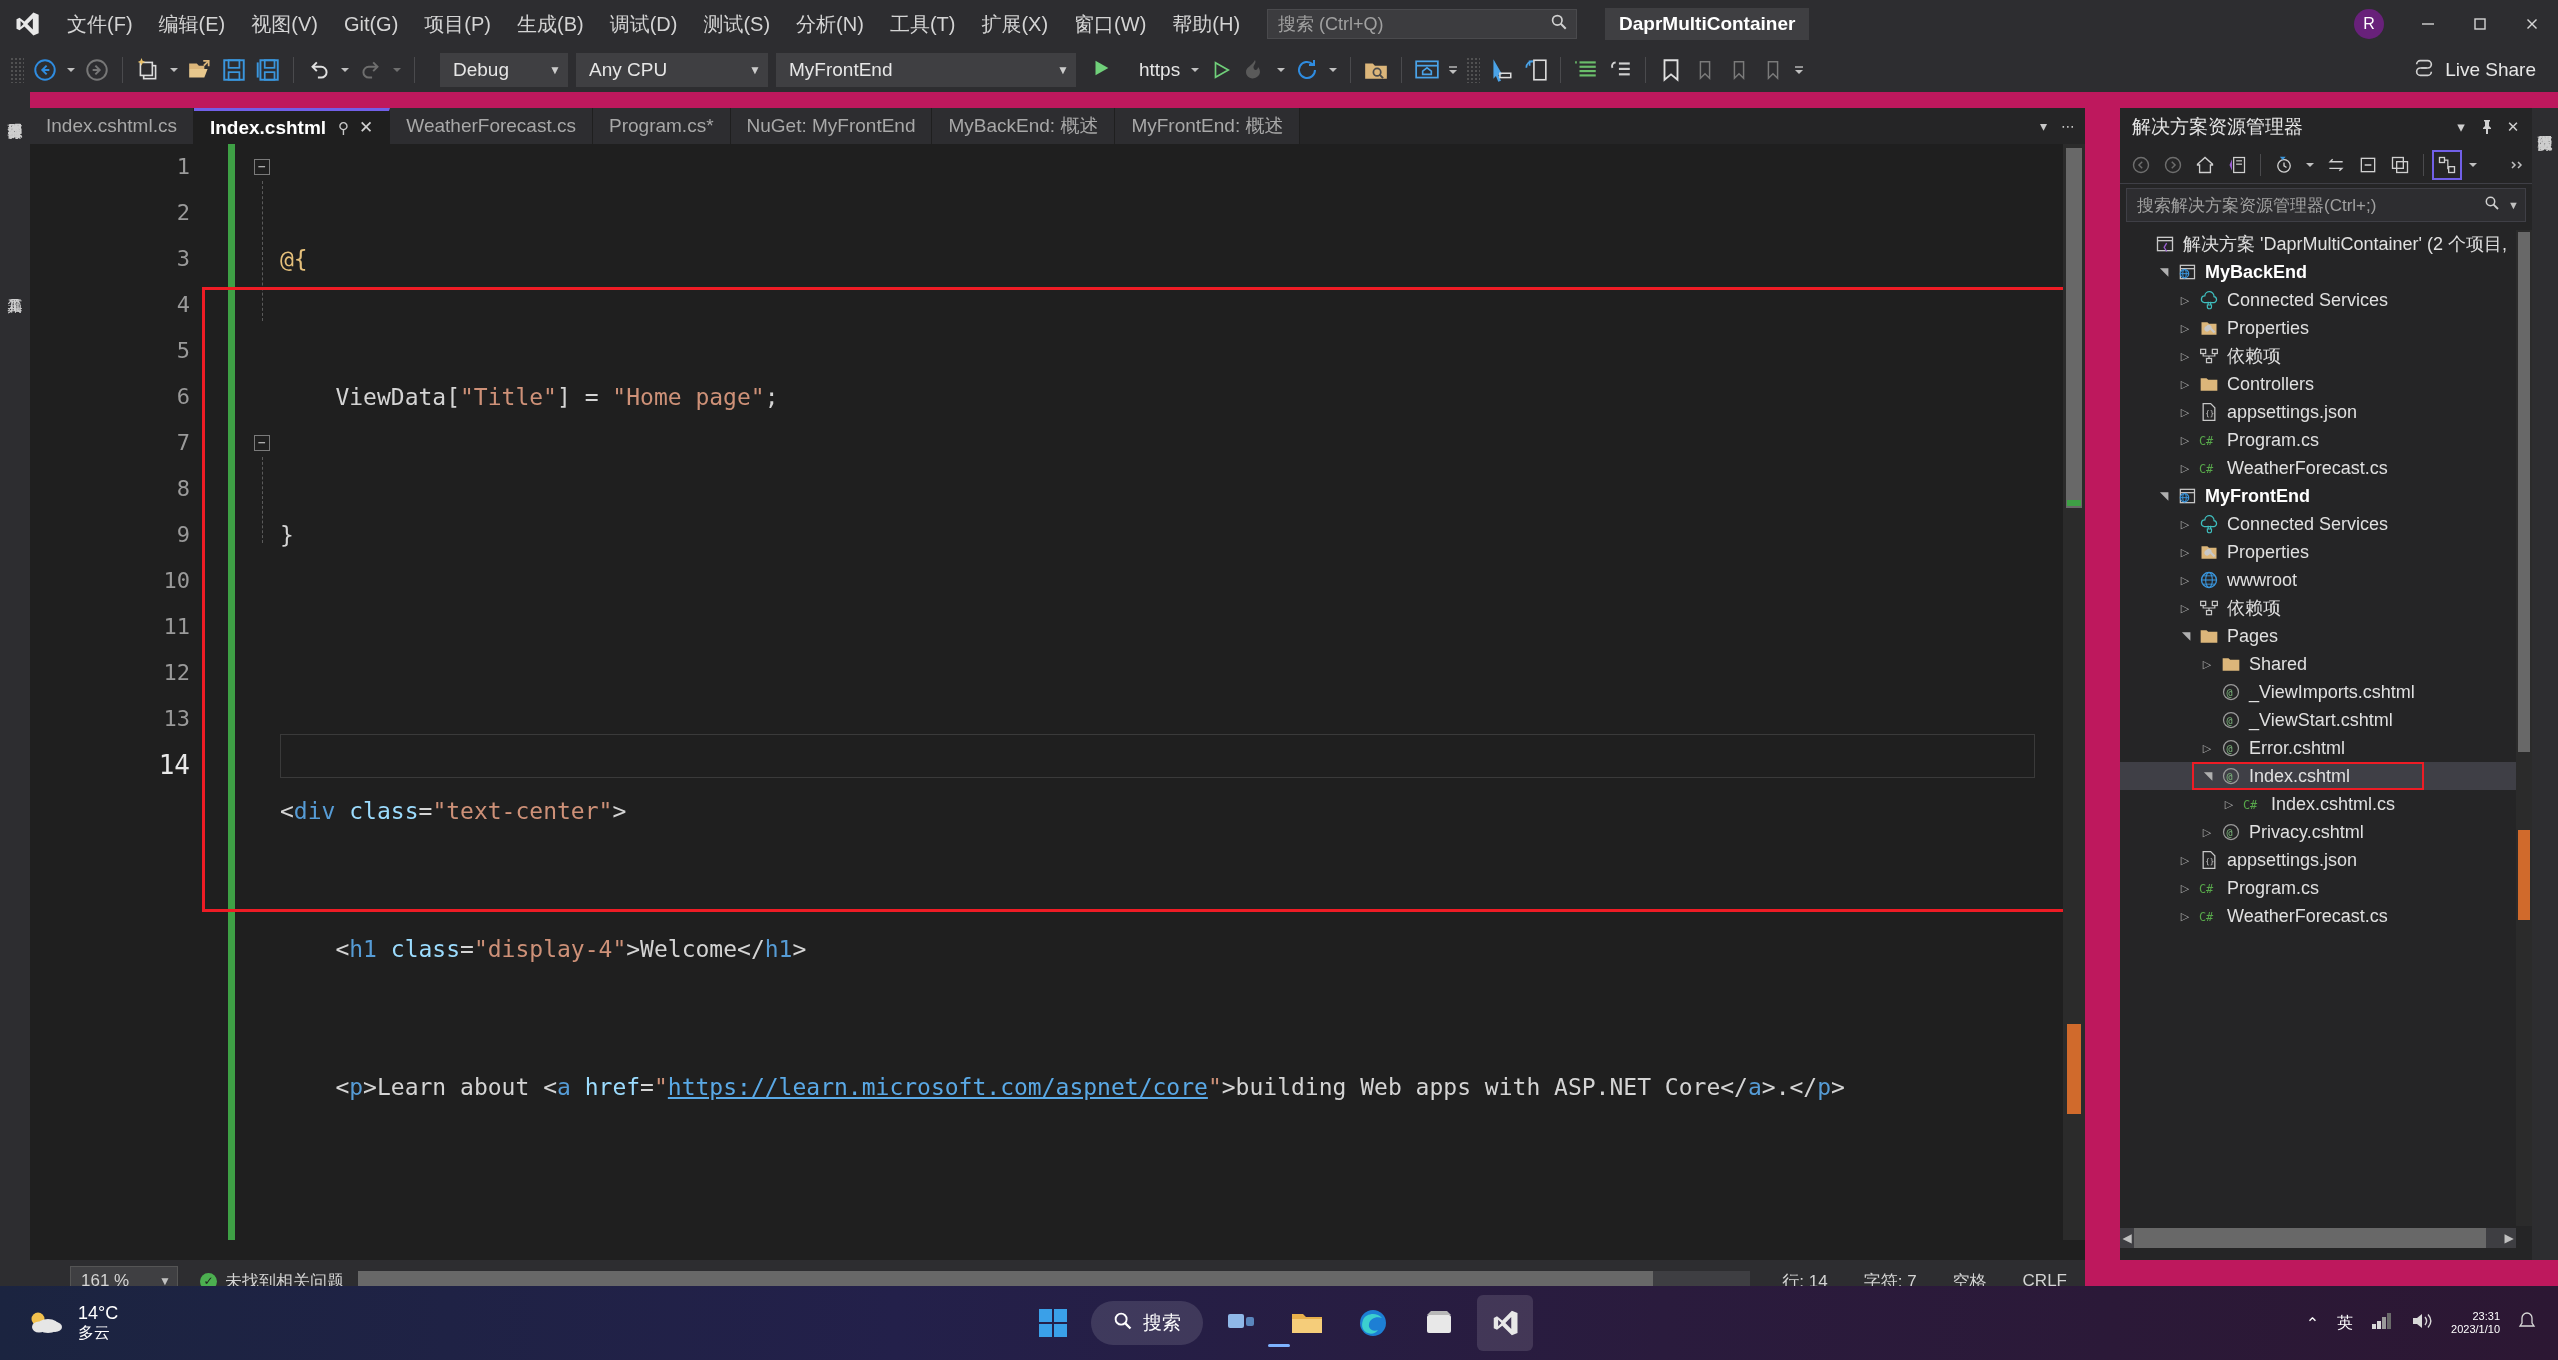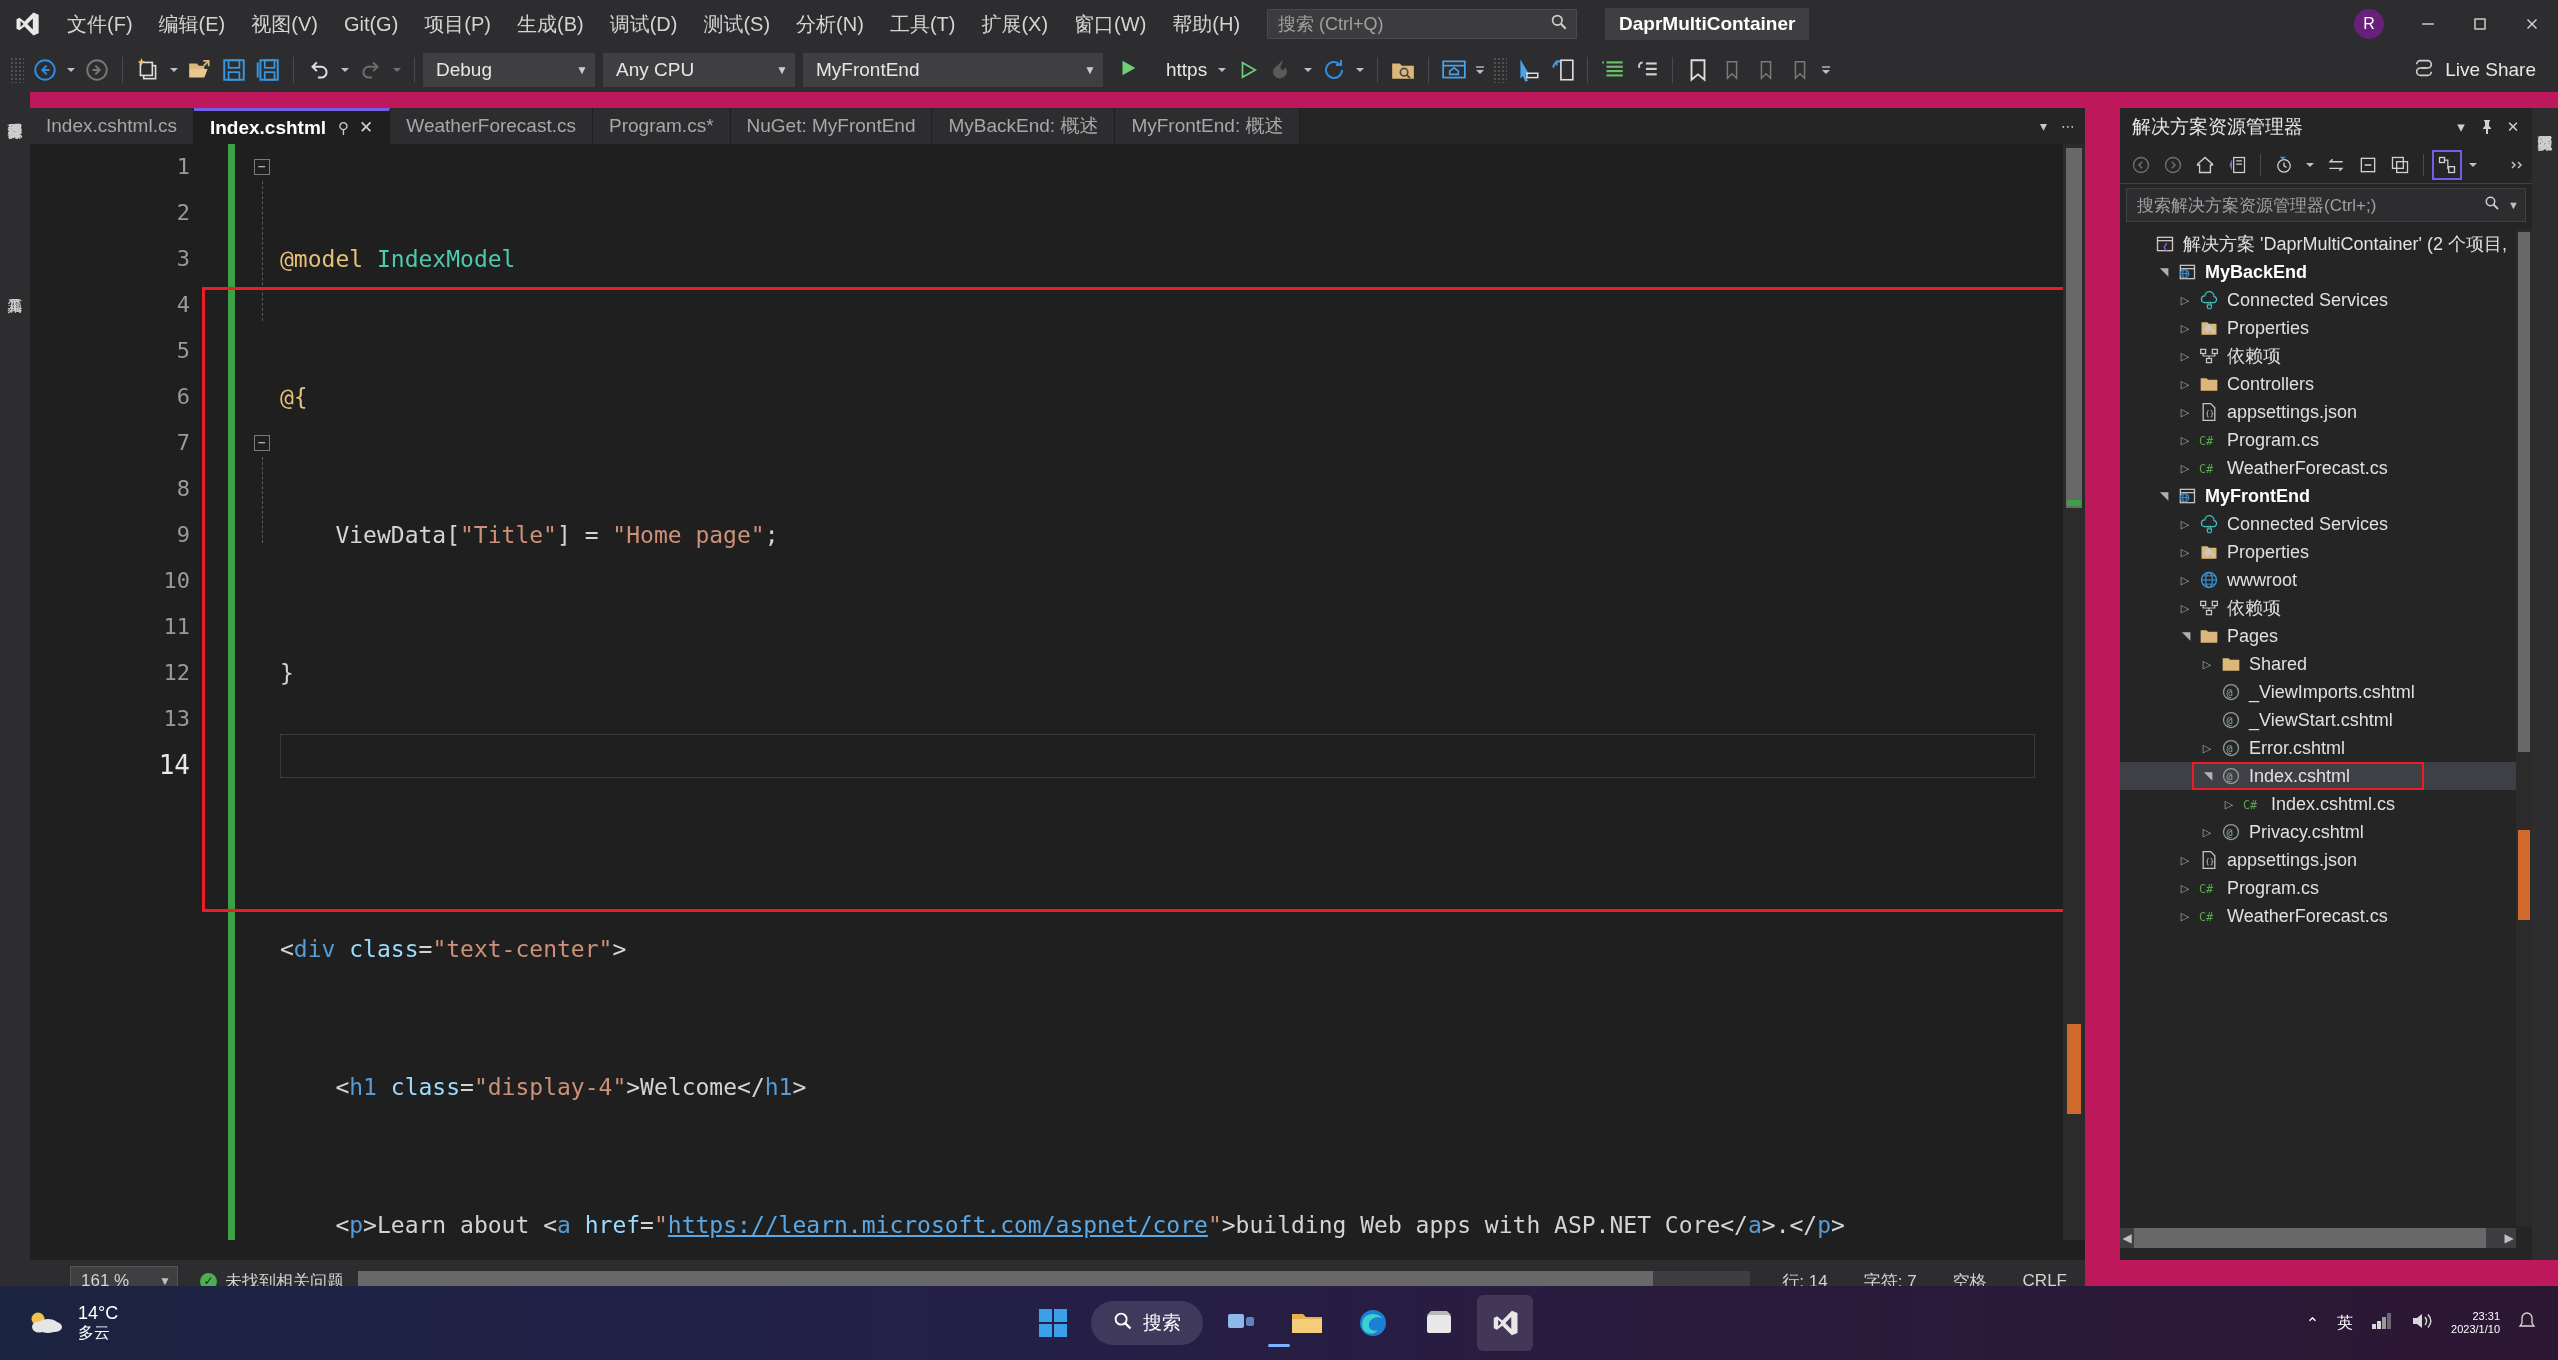--- a/index.html
+++ b/index.html
@@ -368,21 +368,21 @@
           <path d="M14 5l4 4-4 4" fill="none" stroke="#6e6e6e" stroke-width="1.8"></path>
         </svg>
     </div>
     <div class="tb-drop">
       <svg width="10" height="10" viewBox="0 0 10 10">
           <path d="M1 3l4 4 4-4z" fill="#6e6e6e"></path>
         </svg>
     </div>
     <div class="tb-sep"></div>
 
-    <div class="combo" style="width:172px;">
+    <div class="combo" style="width:128px;margin-left:17px;">
       <span class="val">Debug</span>
       <span class="arr">▼</span>
     </div>
     <div class="combo" style="width:192px;">
       <span class="val">Any CPU</span>
       <span class="arr">▼</span>
     </div>
     <div class="combo" style="width:300px;">
       <span class="val">MyFrontEnd</span>
       <span class="arr">▼</span>
@@ -580,21 +580,20 @@
       <div class="changebar" style="top:0; bottom:0;"></div>
 
       <div class="outline-col">
         <div class="collapse-box" style="top: 15px;">−</div>
         <div class="collapse-box" style="top: 291px;">−</div>
         <div class="vline" style="left:8px; top:37px; height:140px;"></div>
         <div class="vline" style="left:8px; top:313px; height:86px;"></div>
       </div>
 
       <div class="code-lines">
-        <div class="cl"><span class="t-raz">@model</span> <span class="t-type">IndexModel</span></div>
         <div class="cl"><span class="t-raz">@{</span></div>
         <div class="cl">    <span class="t-plain">ViewData[</span><span class="t-str">"Title"</span><span class="t-plain">] = </span><span class="t-str">"Home page"</span><span class="t-plain">;</span></div>
         <div class="cl"><span class="t-plain">}</span></div>
         <div class="cl"></div>
         <div class="cl"><span class="t-punc">&lt;</span><span class="t-tag">div</span> <span class="t-attr">class</span><span class="t-punc">=</span><span class="t-str">"text-center"</span><span class="t-punc">&gt;</span></div>
         <div class="cl">    <span class="t-punc">&lt;</span><span class="t-tag">h1</span> <span class="t-attr">class</span><span class="t-punc">=</span><span class="t-str">"display-4"</span><span class="t-punc">&gt;</span><span class="t-plain">Welcome</span><span class="t-punc">&lt;/</span><span class="t-tag">h1</span><span class="t-punc">&gt;</span></div>
         <div class="cl">    <span class="t-punc">&lt;</span><span class="t-tag">p</span><span class="t-punc">&gt;</span><span class="t-plain">Learn about </span><span class="t-punc">&lt;</span><span class="t-tag">a</span> <span class="t-attr">href</span><span class="t-punc">=</span><span class="t-str">"</span><span class="t-lnk">https://learn.microsoft.com/aspnet/core</span><span class="t-str">"</span><span class="t-punc">&gt;</span><span class="t-plain">building Web apps with ASP.NET Core</span><span class="t-punc">&lt;/</span><span class="t-tag">a</span><span class="t-punc">&gt;.&lt;/</span><span class="t-tag">p</span><span class="t-punc">&gt;</span></div>
         
         
         

